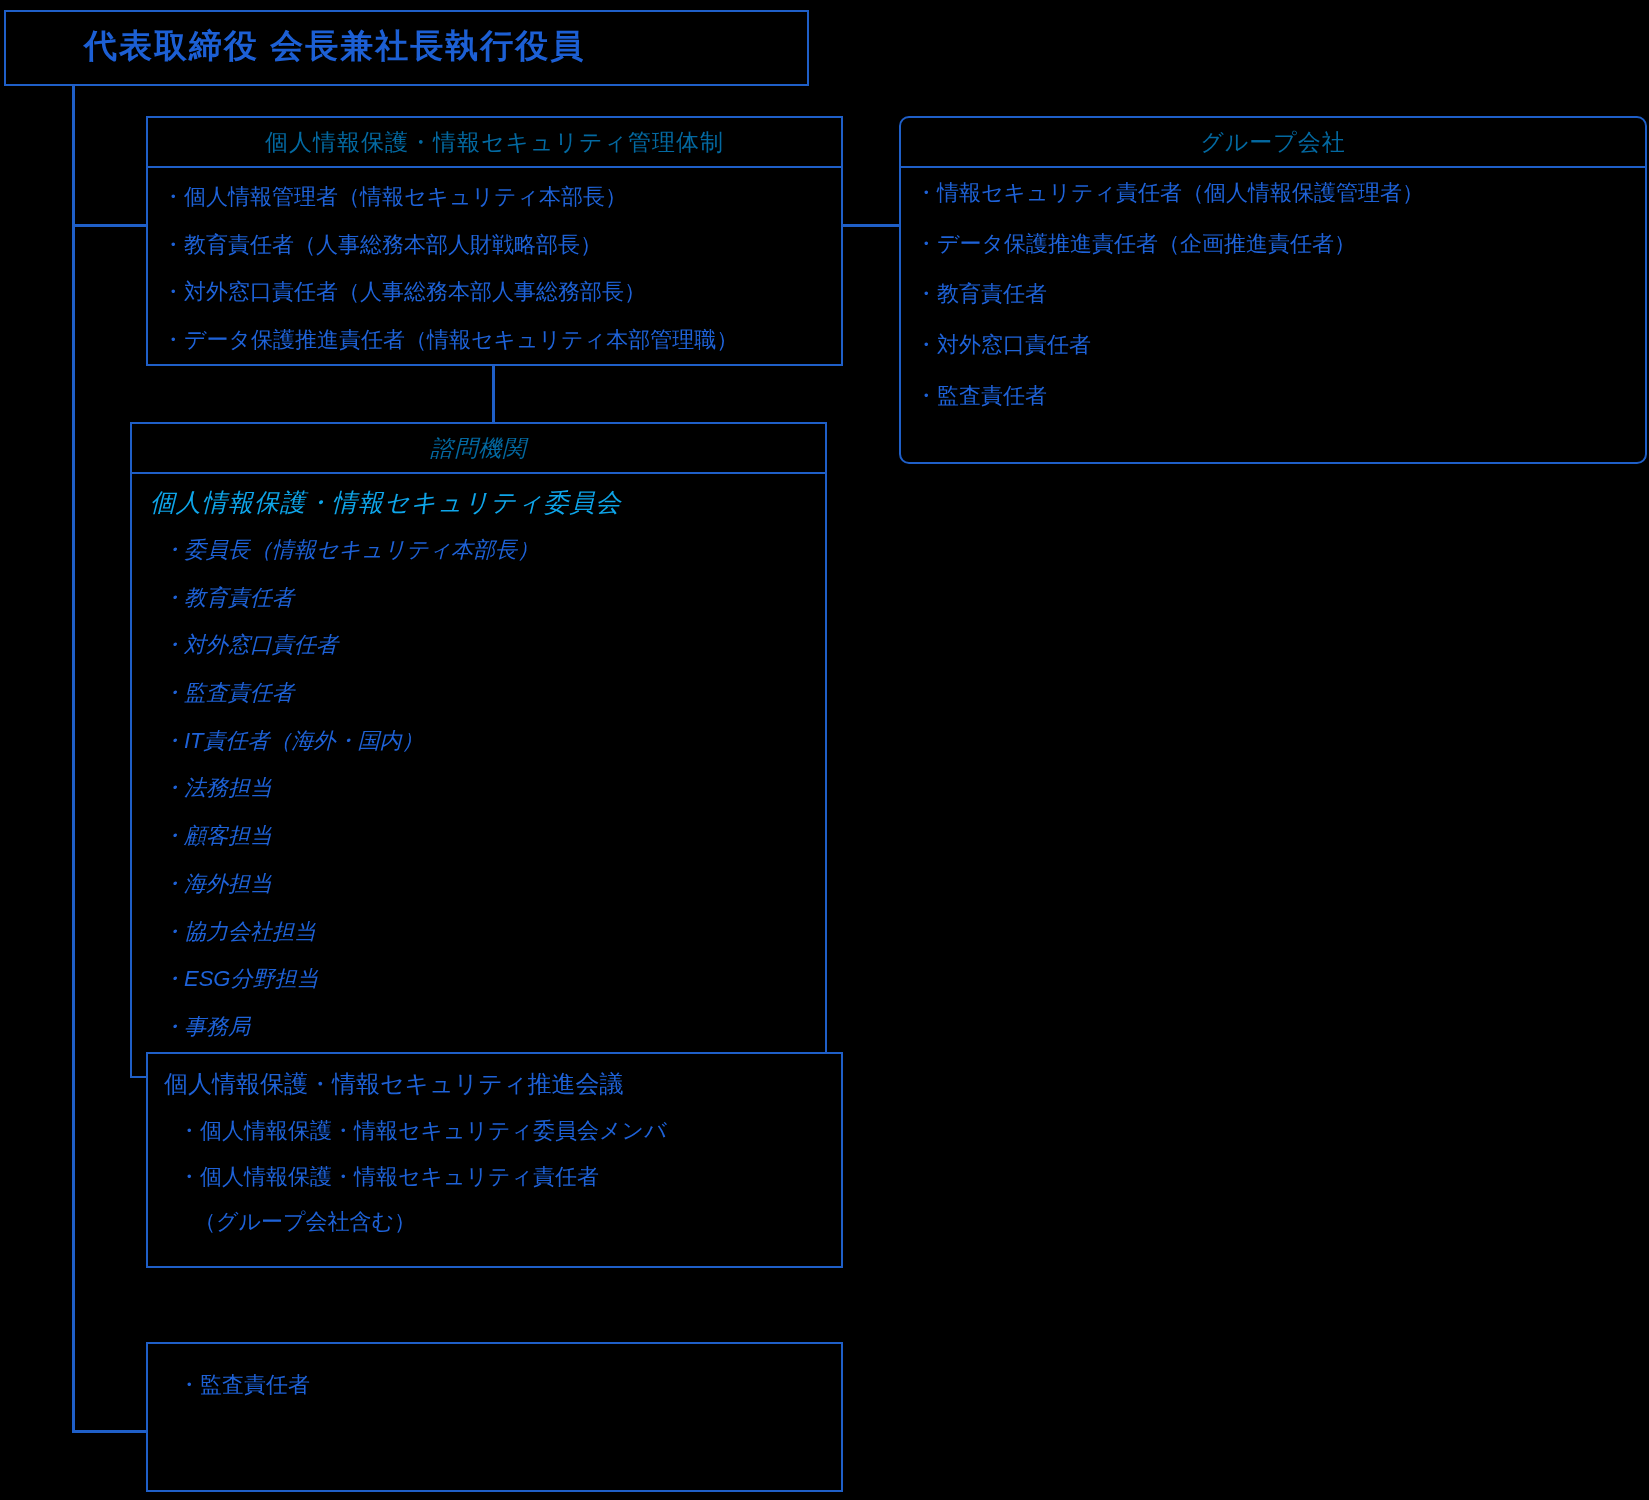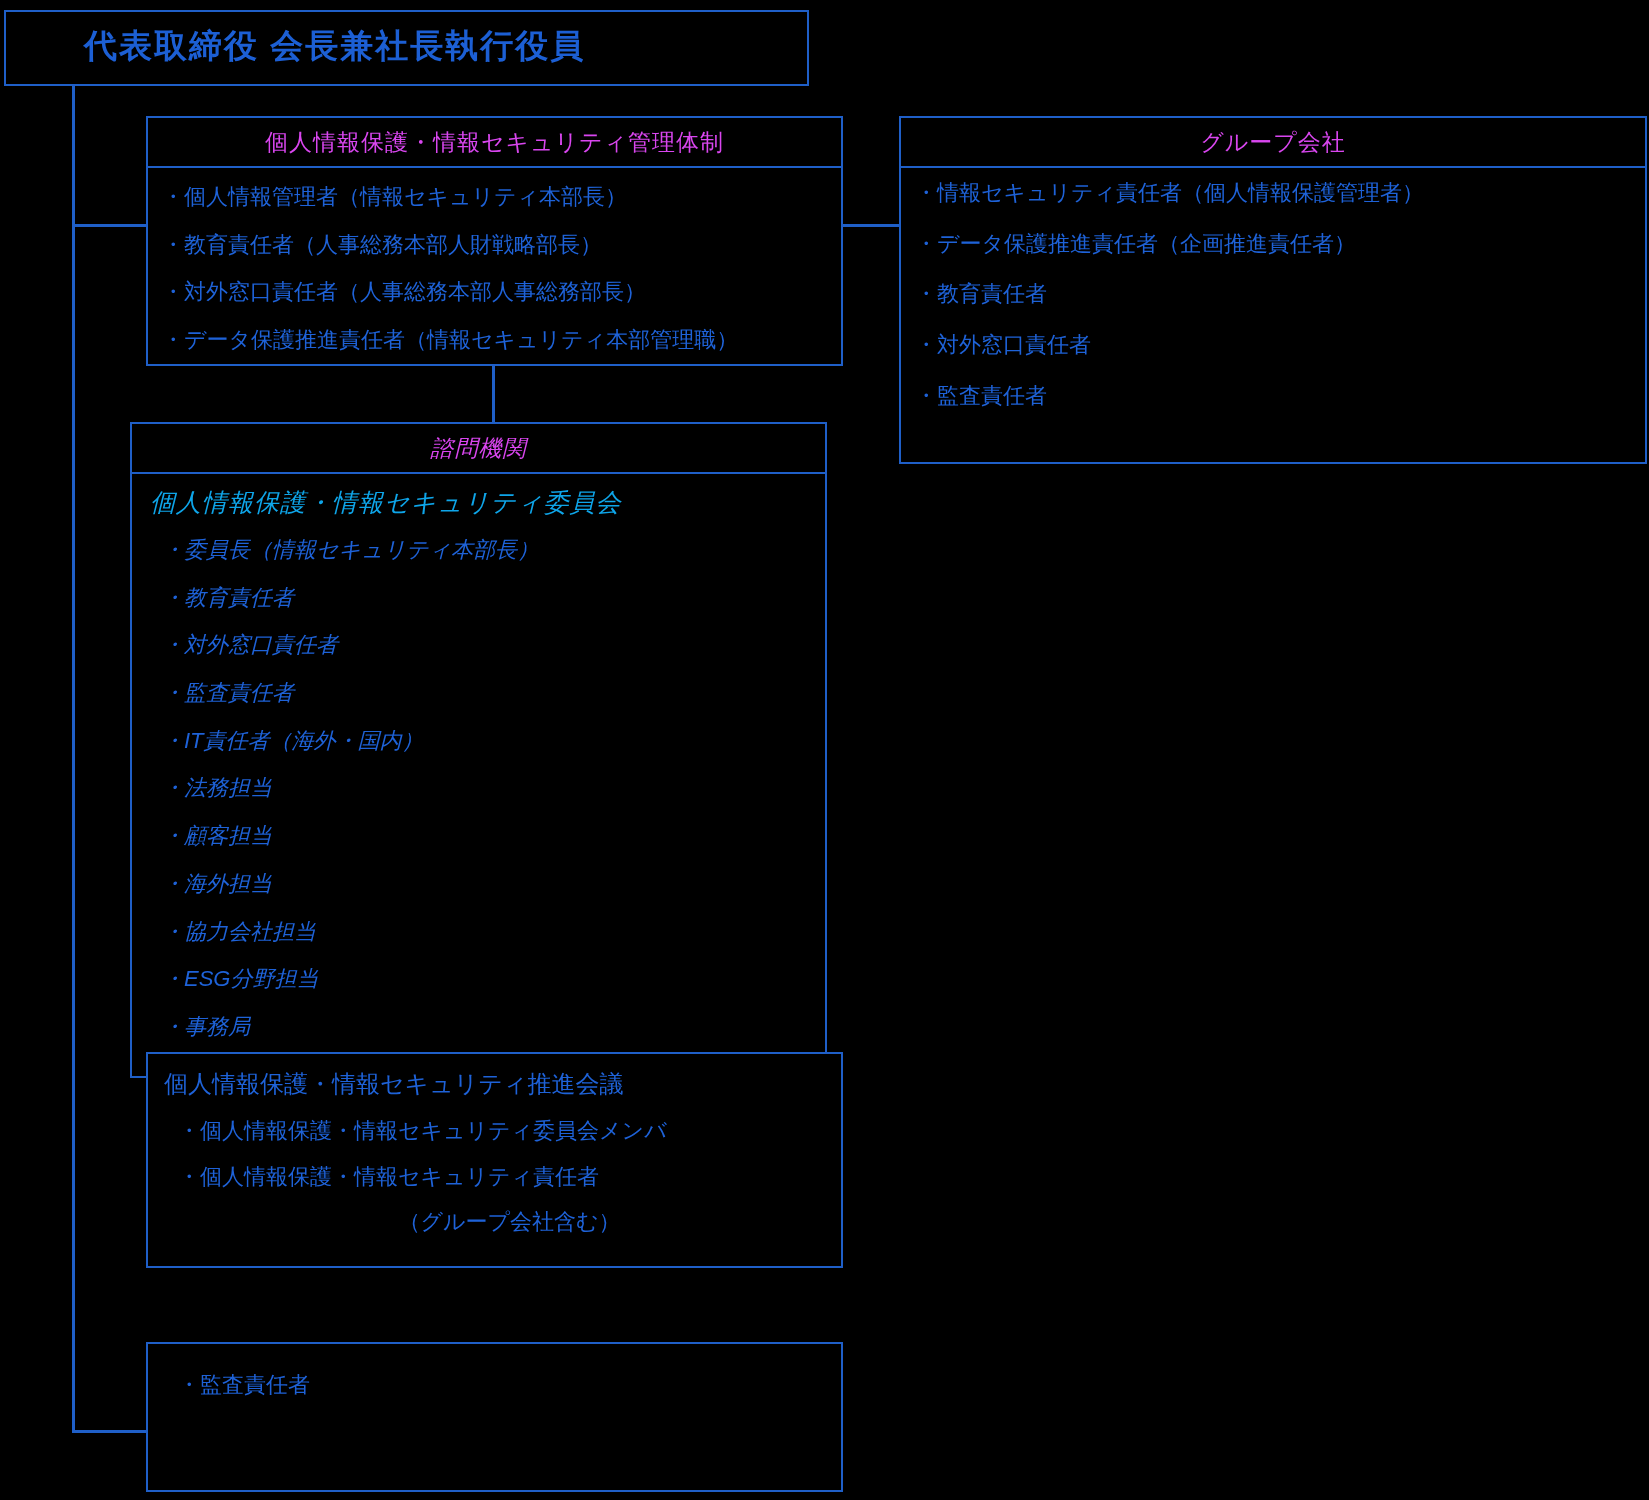--- a/index.html
+++ b/index.html
@@ -22,21 +22,21 @@
     height: 1500px;
   }
   .box {
     position: absolute;
     border: 2px solid #1f5fc8;
     background: #000000;
     box-sizing: border-box;
   }
   .box-header {
     text-align: center;
-    color: #d946ef;
+    color: #0369a1;
     font-size: 23px;
     padding: 9px 4px 8px 4px;
     border-bottom: 2px solid #1f5fc8;
     letter-spacing: 1px;
   }
   .box-body {
     padding: 10px 14px 10px 14px;
   }
   .item {
     color: #1e62d8;
@@ -72,20 +72,21 @@
   }
   #mgmt-box .box-body { padding-top: 14px; }
   #mgmt-box .item { font-size: 22px; margin-bottom: 18px; }
 
   
   #group-box {
     left: 899px;
     top: 116px;
     width: 748px;
     height: 348px;
+    border-radius: 10px;
   }
   #group-box .item { font-size: 22px; margin-bottom: 21px; }
 
   
   #advisory-box {
     left: 130px;
     top: 422px;
     width: 697px;
     height: 656px;
     font-style: italic;
@@ -116,21 +117,20 @@
     color: #1e62d8;
     margin: 0 0 16px 0;
     white-space: nowrap;
   }
   #promo-box .item {
     font-size: 22px;
     margin: 0 0 16px 14px;
   }
   #promo-box .item.indent {
     margin-left: 30px;
-    text-align: center;
   }
 
   
   #audit-box {
     left: 146px;
     top: 1342px;
     width: 697px;
     height: 150px;
   }
   #audit-box .box-body { padding: 26px 16px 8px 16px; }

